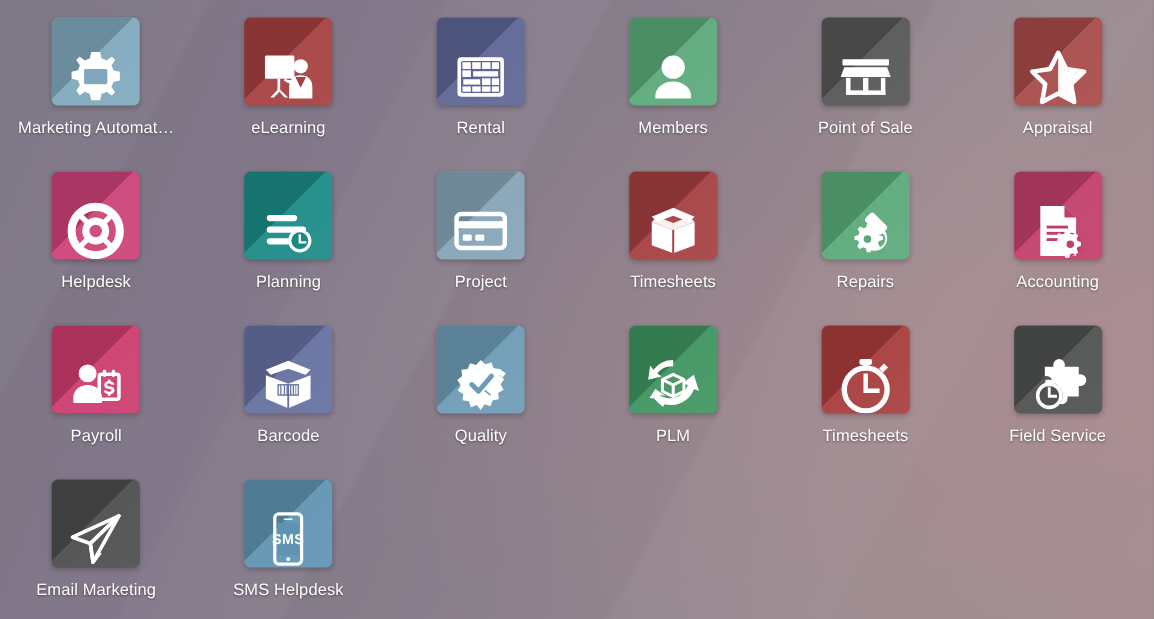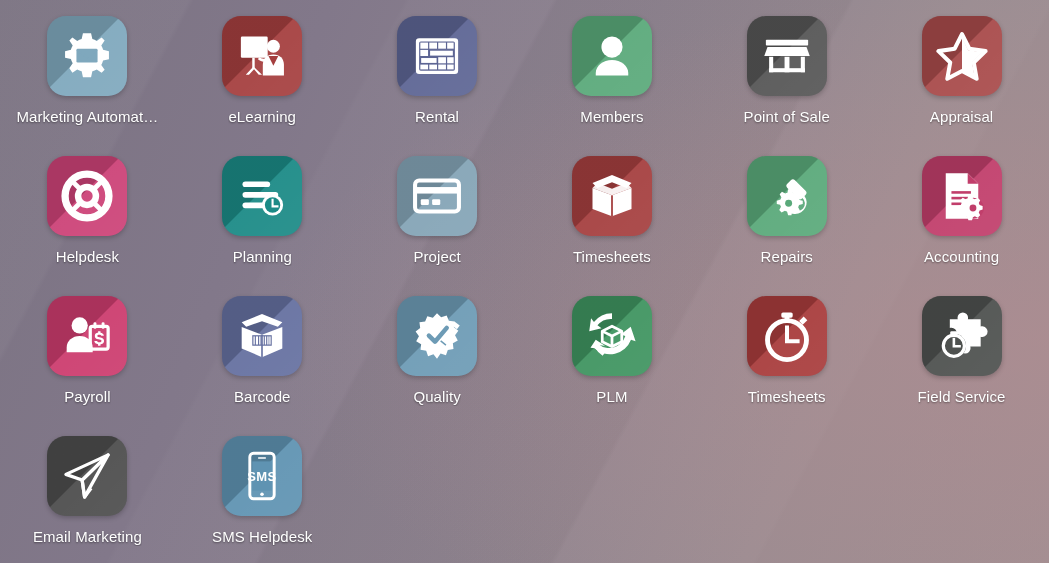--- a/index.html
+++ b/index.html
@@ -55,25 +55,25 @@
     align-items: center;
     justify-content: flex-start;
     padding-top: 8px;
     cursor: pointer;
     user-select: none;
   }
 
   .app-icon {
     width: 80px;
     height: 80px;
-    border-radius: 19px;
+    border-radius: 6px;
     position: relative;
     overflow: hidden;
     display: flex;
-    align-items: center;
+    align-items: flex-end;
     justify-content: center;
     box-shadow: 0 2px 5px rgba(0,0,0,0.22);
   }
   
   .app-icon::before {
     content: "";
     position: absolute;
     inset: 0;
     background: linear-gradient(135deg, rgba(0,0,0,0.17) 0%, rgba(0,0,0,0.17) 46%, rgba(255,255,255,0.055) 46.5%, rgba(255,255,255,0.075) 100%);
     pointer-events: none;

